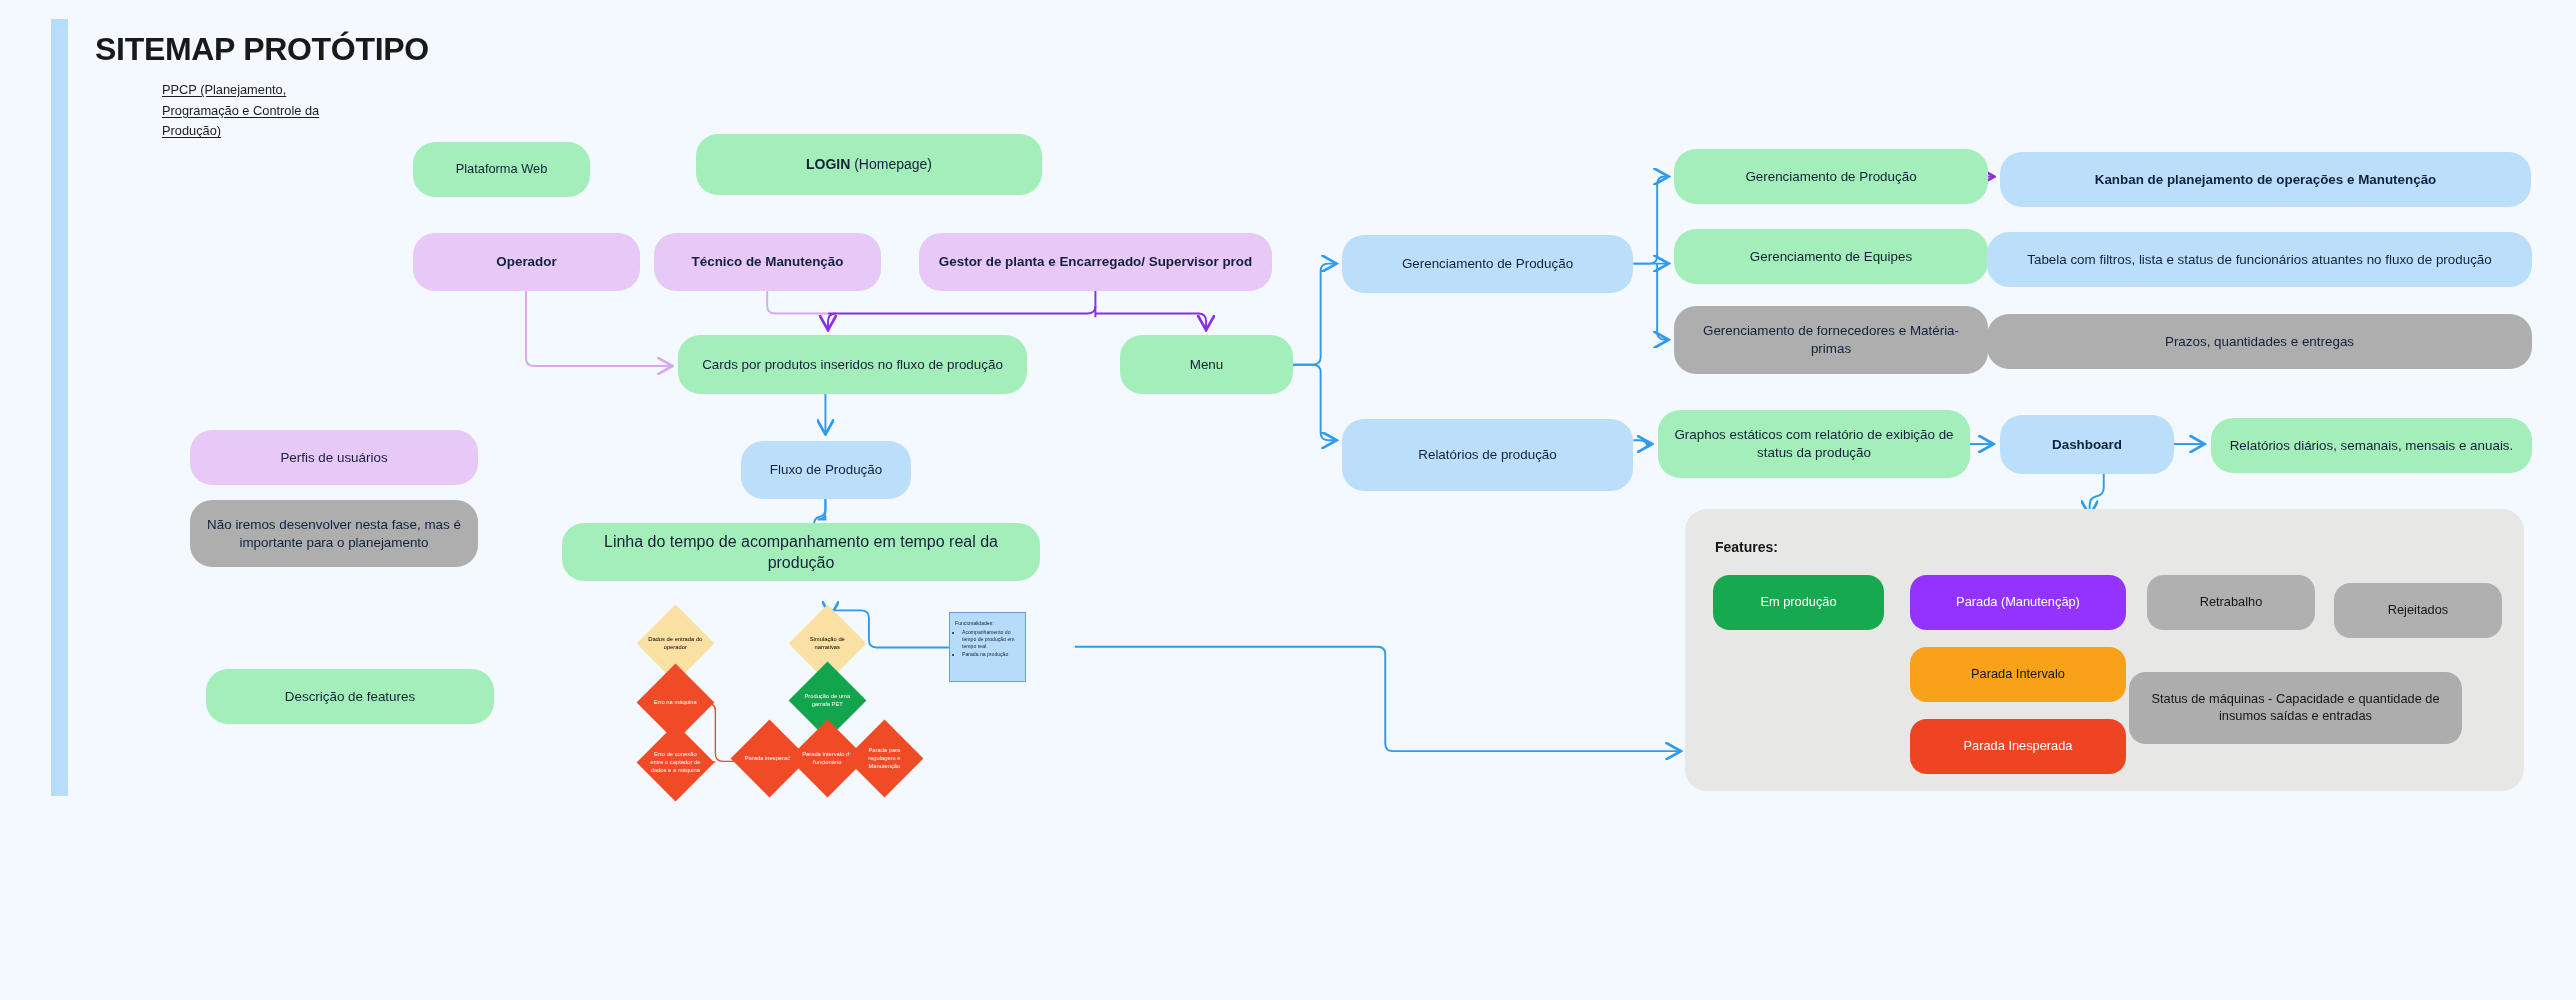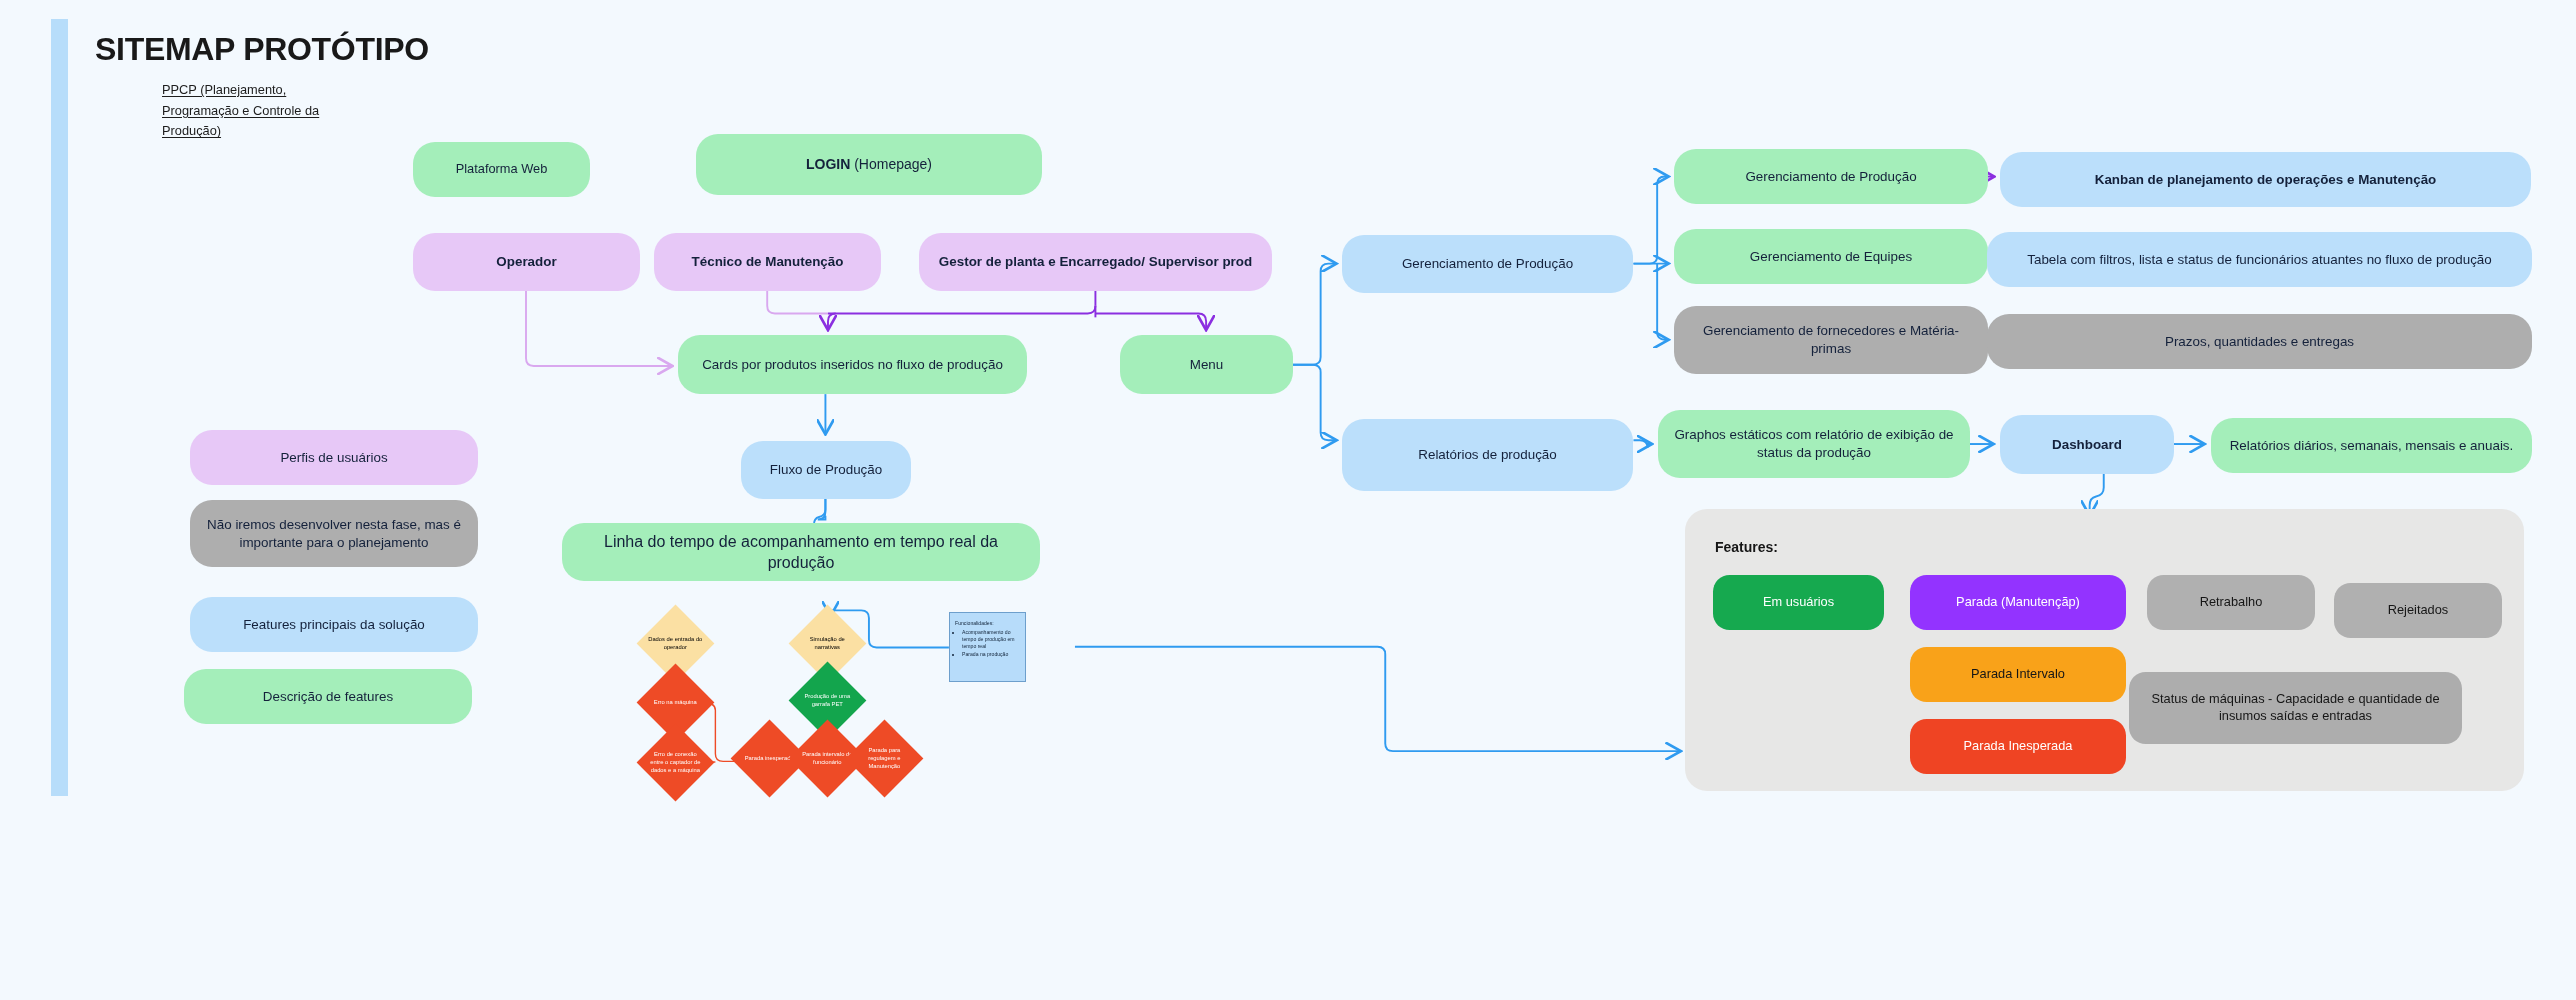--- a/index.html
+++ b/index.html
@@ -100,21 +100,21 @@
 
   #n-kanban     { left: 2000px; top: 152px;  width: 531px;  height: 55px;  font-size: 13.4px; font-weight: 700; }
   #n-tabela     { left: 1987px; top: 232px;  width: 545px;  height: 55px;  font-size: 13.4px; }
   #n-prazos     { left: 1987px; top: 314px;  width: 545px;  height: 55px;  font-size: 13.4px; }
   #n-relatorios { left: 2211px; top: 418px;  width: 321px;  height: 55px;  font-size: 13.4px; }
 
   
   #lg-perfis    { left: 190px; top: 430px;  width: 288px; height: 55px;  font-size: 13.4px; }
   #lg-nao       { left: 190px; top: 500px;  width: 288px; height: 67px; font-size: 13.4px; }
   #lg-features  { left: 190px; top: 597px;  width: 288px; height: 55px;  font-size: 13.4px; }
-  #lg-descricao { left: 184px; top: 669px; width: 288px; height: 55px;  font-size: 13.4px; }
+  #lg-descricao { left: 206px; top: 669px; width: 288px; height: 55px;  font-size: 13.4px; }
 
   
   #features-panel {
     position: absolute;
     left: 1685px;
     top: 509px;
     width: 839px;
     height: 282px;
     background: #e7e7e6;
     border-radius: 22px;
@@ -306,27 +306,26 @@
   <div class="node green" id="n-graphos">Graphos estáticos com relatório de exibição de status da produção</div>
   <div class="node blue" id="n-dashboard">Dashboard</div>
 
   <div class="node blue" id="n-tabela">Tabela com filtros, lista e status de funcionários atuantes no fluxo de produção</div>
   <div class="node blue" id="n-kanban">Kanban de planejamento de operações e Manutenção</div>
   <div class="node gray" id="n-prazos">Prazos, quantidades e entregas</div>
   <div class="node green" id="n-relatorios">Relatórios diários, semanais, mensais e anuais.</div>
 
   <div class="node purple" id="lg-perfis">Perfis de usuários</div>
   <div class="node gray" id="lg-nao">Não iremos desenvolver nesta fase, mas é importante para o planejamento</div>
-  <div class="node blue" id="lg-features">Features principais da solução</div>
   <div class="node green" id="lg-descricao">Descrição de features</div>
 
   <div id="features-panel"></div>
   <div id="features-title">Features:</div>
 
-  <div class="chip" id="f-emprod">Em usuários</div>
+  <div class="chip" id="f-emprod">Em produção</div>
   <div class="chip" id="f-parada">Parada (Manutençãp)</div>
   <div class="chip" id="f-retrab">Retrabalho</div>
   <div class="chip" id="f-rejeit">Rejeitados</div>
   <div class="chip" id="f-interv">Parada Intervalo</div>
   <div class="chip" id="f-inesp">Parada Inesperada</div>
   <div class="chip" id="f-status">Status de máquinas - Capacidade e quantidade de insumos saídas e entradas</div>
 
   <div class="diamond d-yellow" id="d-dados">
     <span>Dados de entrada do operador</span>
   </div>

